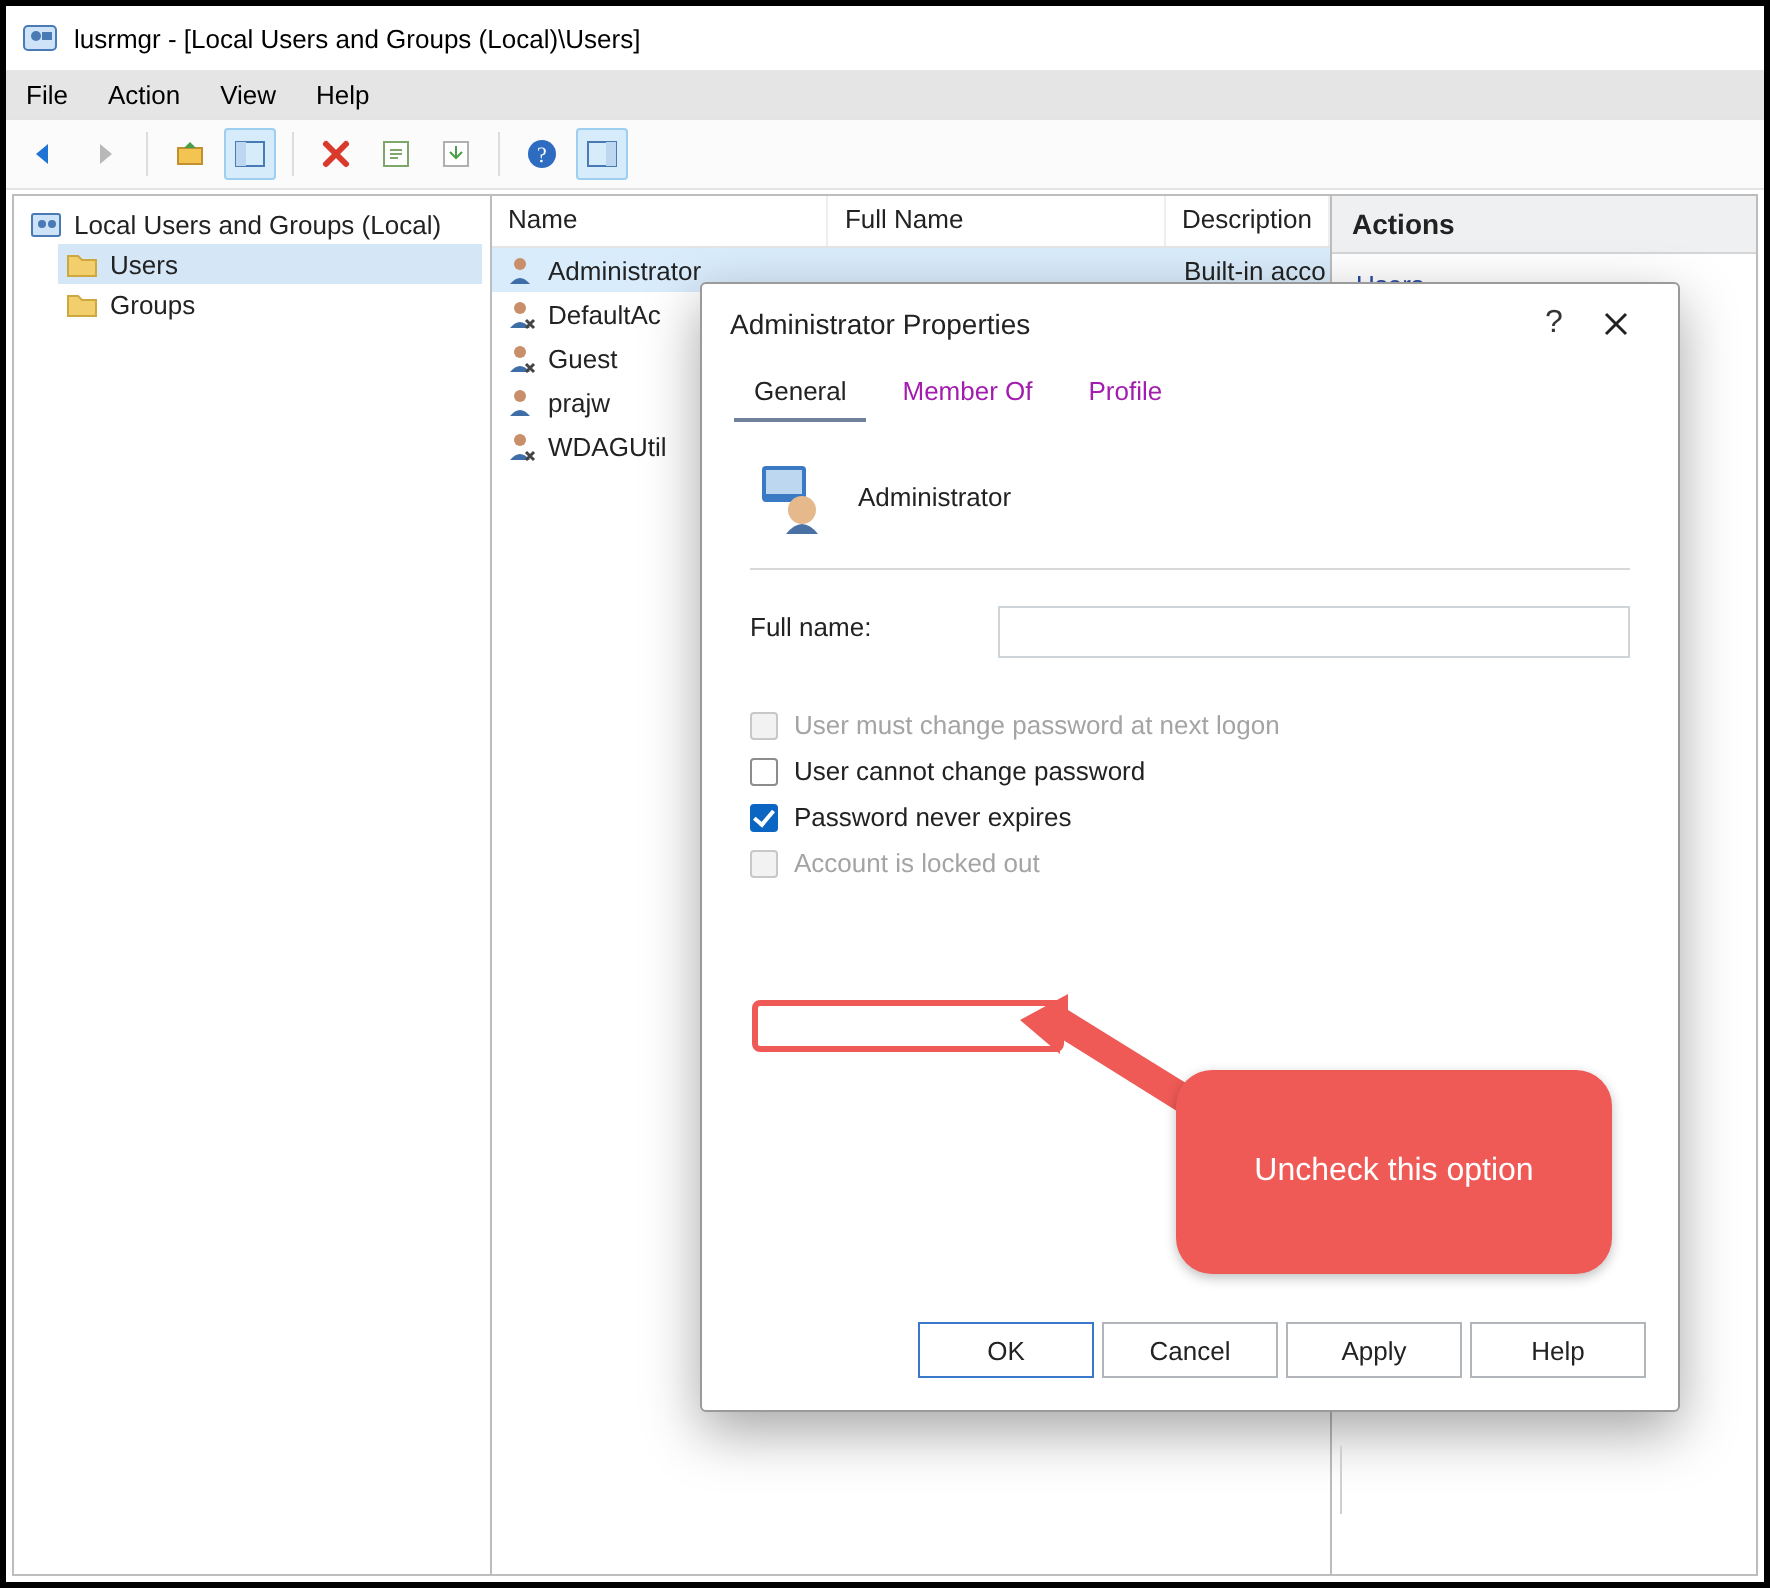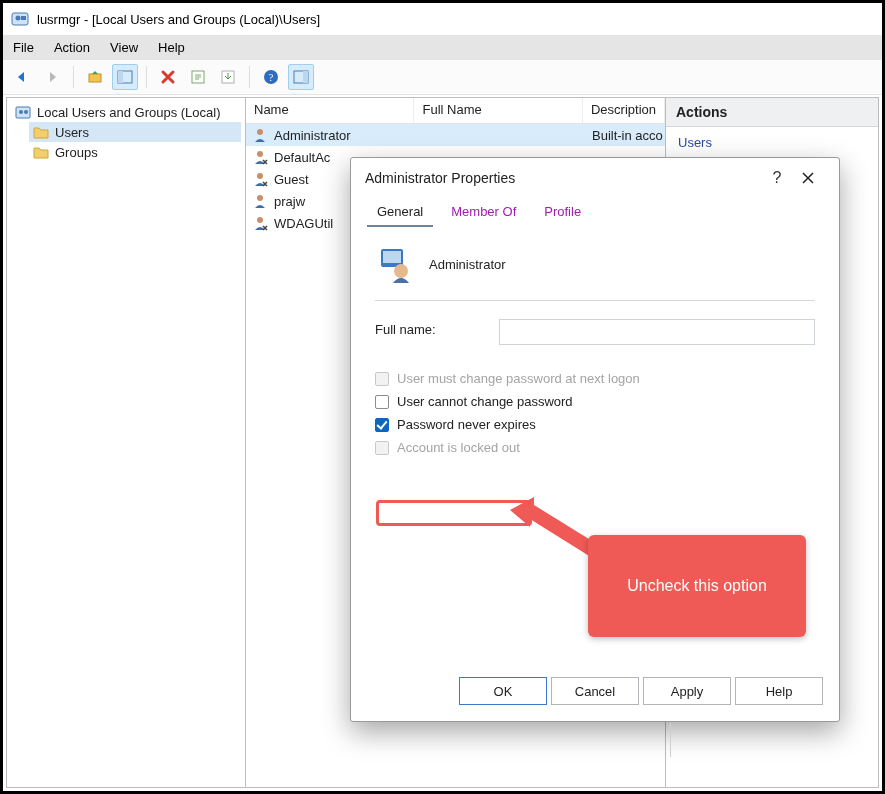--- a/index.html
+++ b/index.html
@@ -44,21 +44,21 @@
 
   .col-name { width:170px; }
   .col-full { width:170px; }
   .col-desc { flex:1; }
 
   
   .actions-header { background:#eef0f1; border-bottom:1px solid #d6d6d6; padding:6px 10px; font-weight:600; font-size:14px; }
   .actions-item { padding:8px 12px; color:#2a4aa0; font-size:13px; }
 
   
-  .dialog { position:absolute; left:347px; top:154px; width:490px; height:565px; background:#fff; border:1px solid #9a9a9a; box-shadow:0 10px 28px rgba(0,0,0,.35); border-radius:3px; display:flex; flex-direction:column; }
+  .dialog { position:absolute; left:347px; top:138px; width:490px; height:565px; background:#fff; border:1px solid #9a9a9a; box-shadow:0 10px 28px rgba(0,0,0,.35); border-radius:3px; display:flex; flex-direction:column; }
   .dlg-titlebar { height:40px; display:flex; align-items:center; padding:0 14px; }
   .dlg-titlebar .dlg-title { font-size:14px; }
   .dlg-titlebar .spacer { flex:1; }
   .dlg-titlebar .dlg-help { font-size:16px; color:#333; width:28px; text-align:center; }
   .dlg-titlebar .dlg-close { width:34px; height:28px; display:flex; align-items:center; justify-content:center; font-size:14px; }
   .dlg-tabs { display:flex; gap:8px; padding:0 16px; }
   .dlg-tab { padding:6px 10px; font-size:13px; color:#a21caf; border-bottom:2px solid transparent; }
   .dlg-tab.active { color:#222; border-bottom:2px solid #6f829a; }
   .dlg-body { padding:10px 24px 0 24px; flex:1; position:relative; }
   .dlg-account-row { display:flex; align-items:center; gap:14px; padding:6px 0 14px 0; border-bottom:1px solid #d8d8d8; }
@@ -74,21 +74,21 @@
   .chkbox.checked { background:#0a66c2; border-color:#0a66c2; }
   .chkbox.checked::after { content:""; position:absolute; left:3px; top:0px; width:4px; height:8px; border-right:2px solid #fff; border-bottom:2px solid #fff; transform:rotate(40deg); }
   .chkbox.disabled { border-color:#c8c8c8; background:#f2f2f2; }
 
   
   .dlg-buttons { padding:12px 16px 16px 16px; display:flex; gap:4px; justify-content:flex-end; }
   .btn { width:88px; height:28px; border:1px solid #b2b6bb; background:#fff; font-size:13px; display:flex; align-items:center; justify-content:center; }
   .btn.primary { border:1.5px solid #3a78c9; }
 
   
-  .callout-box { position:absolute; left:585px; top:532px; width:218px; height:102px; background:#ef5a56; border-radius:6px; display:flex; align-items:center; justify-content:center; color:#fff; font-size:16px; box-shadow:0 2px 6px rgba(0,0,0,.25); }
+  .callout-box { position:absolute; left:585px; top:532px; width:218px; height:102px; background:#ef5a56; border-radius:18px; display:flex; align-items:center; justify-content:center; color:#fff; font-size:16px; box-shadow:0 2px 6px rgba(0,0,0,.25); }
   .callout-arrow svg { position:absolute; left:507px; top:492px; overflow:visible; }
   .callout-highlight { position:absolute; left:373px; top:497px; width:156px; height:26px; border:3px solid #ef5a56; border-radius:4px; }
 
   
   .divider-under-dialog { position:absolute; left:667px; top:720px; width:1px; height:34px; background:#cfcfcf; }
 
   
   .folder-icon svg, .user-icon svg, .app-icon svg, .tree-icon svg { display:block; }
 </style>
 </head>

